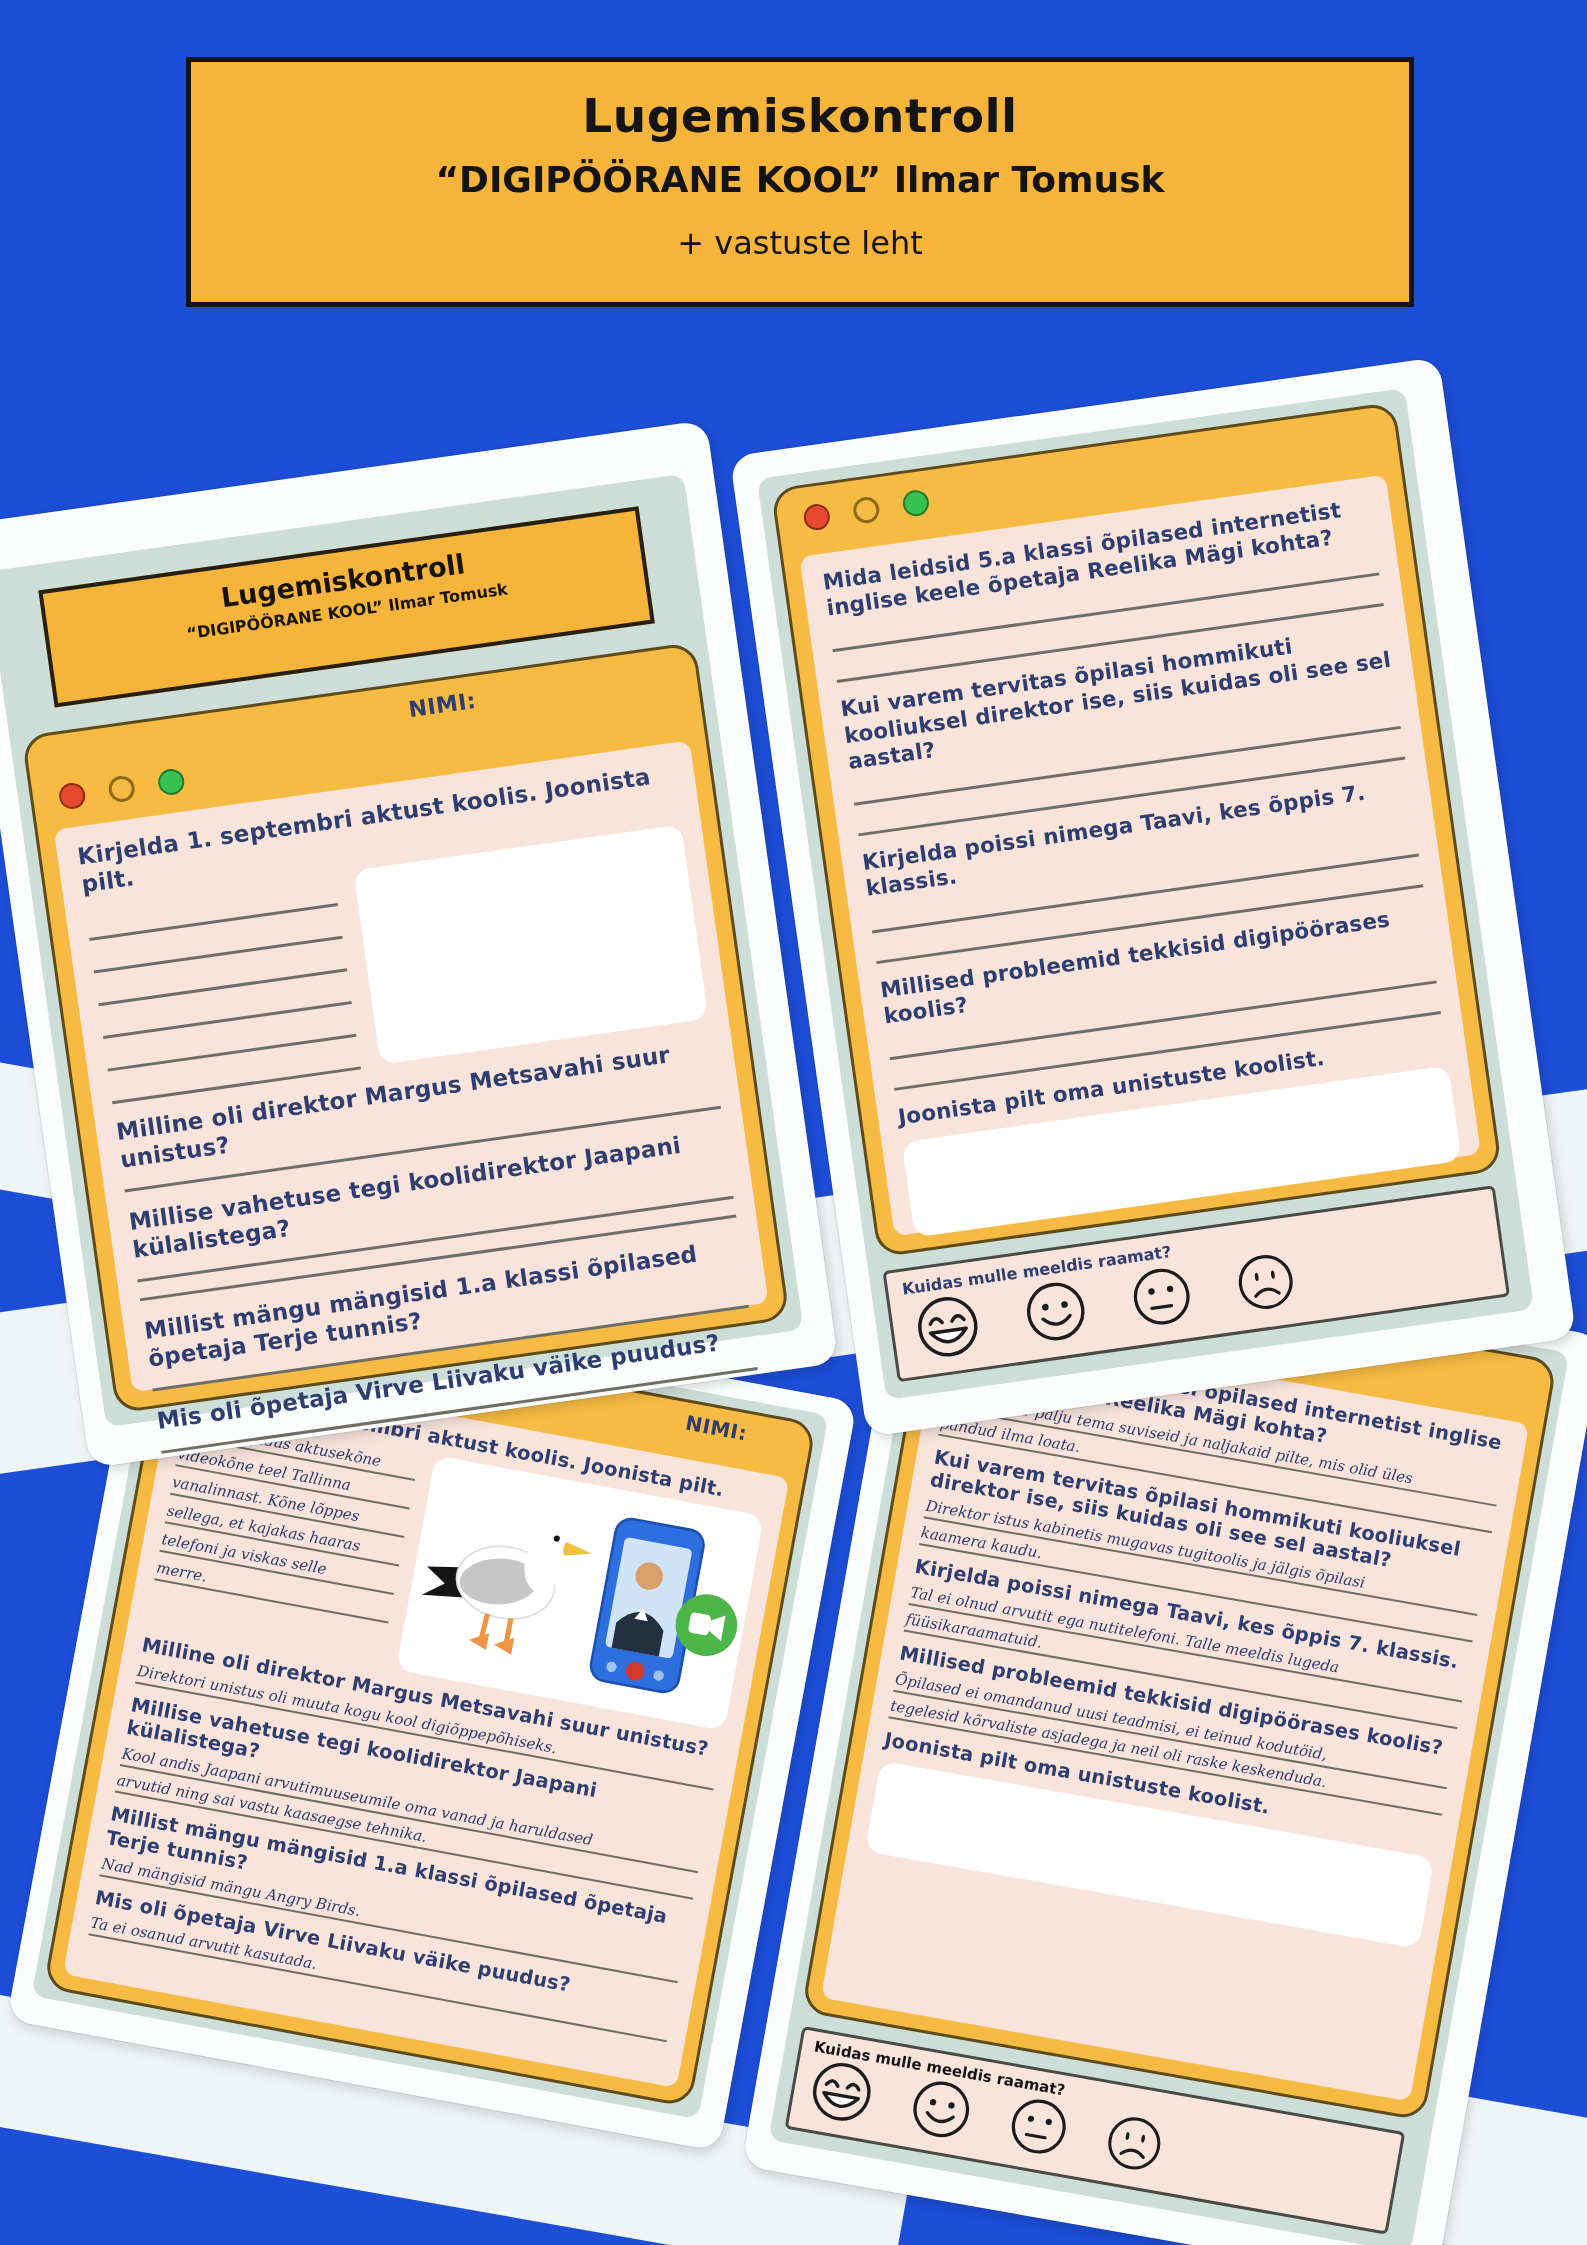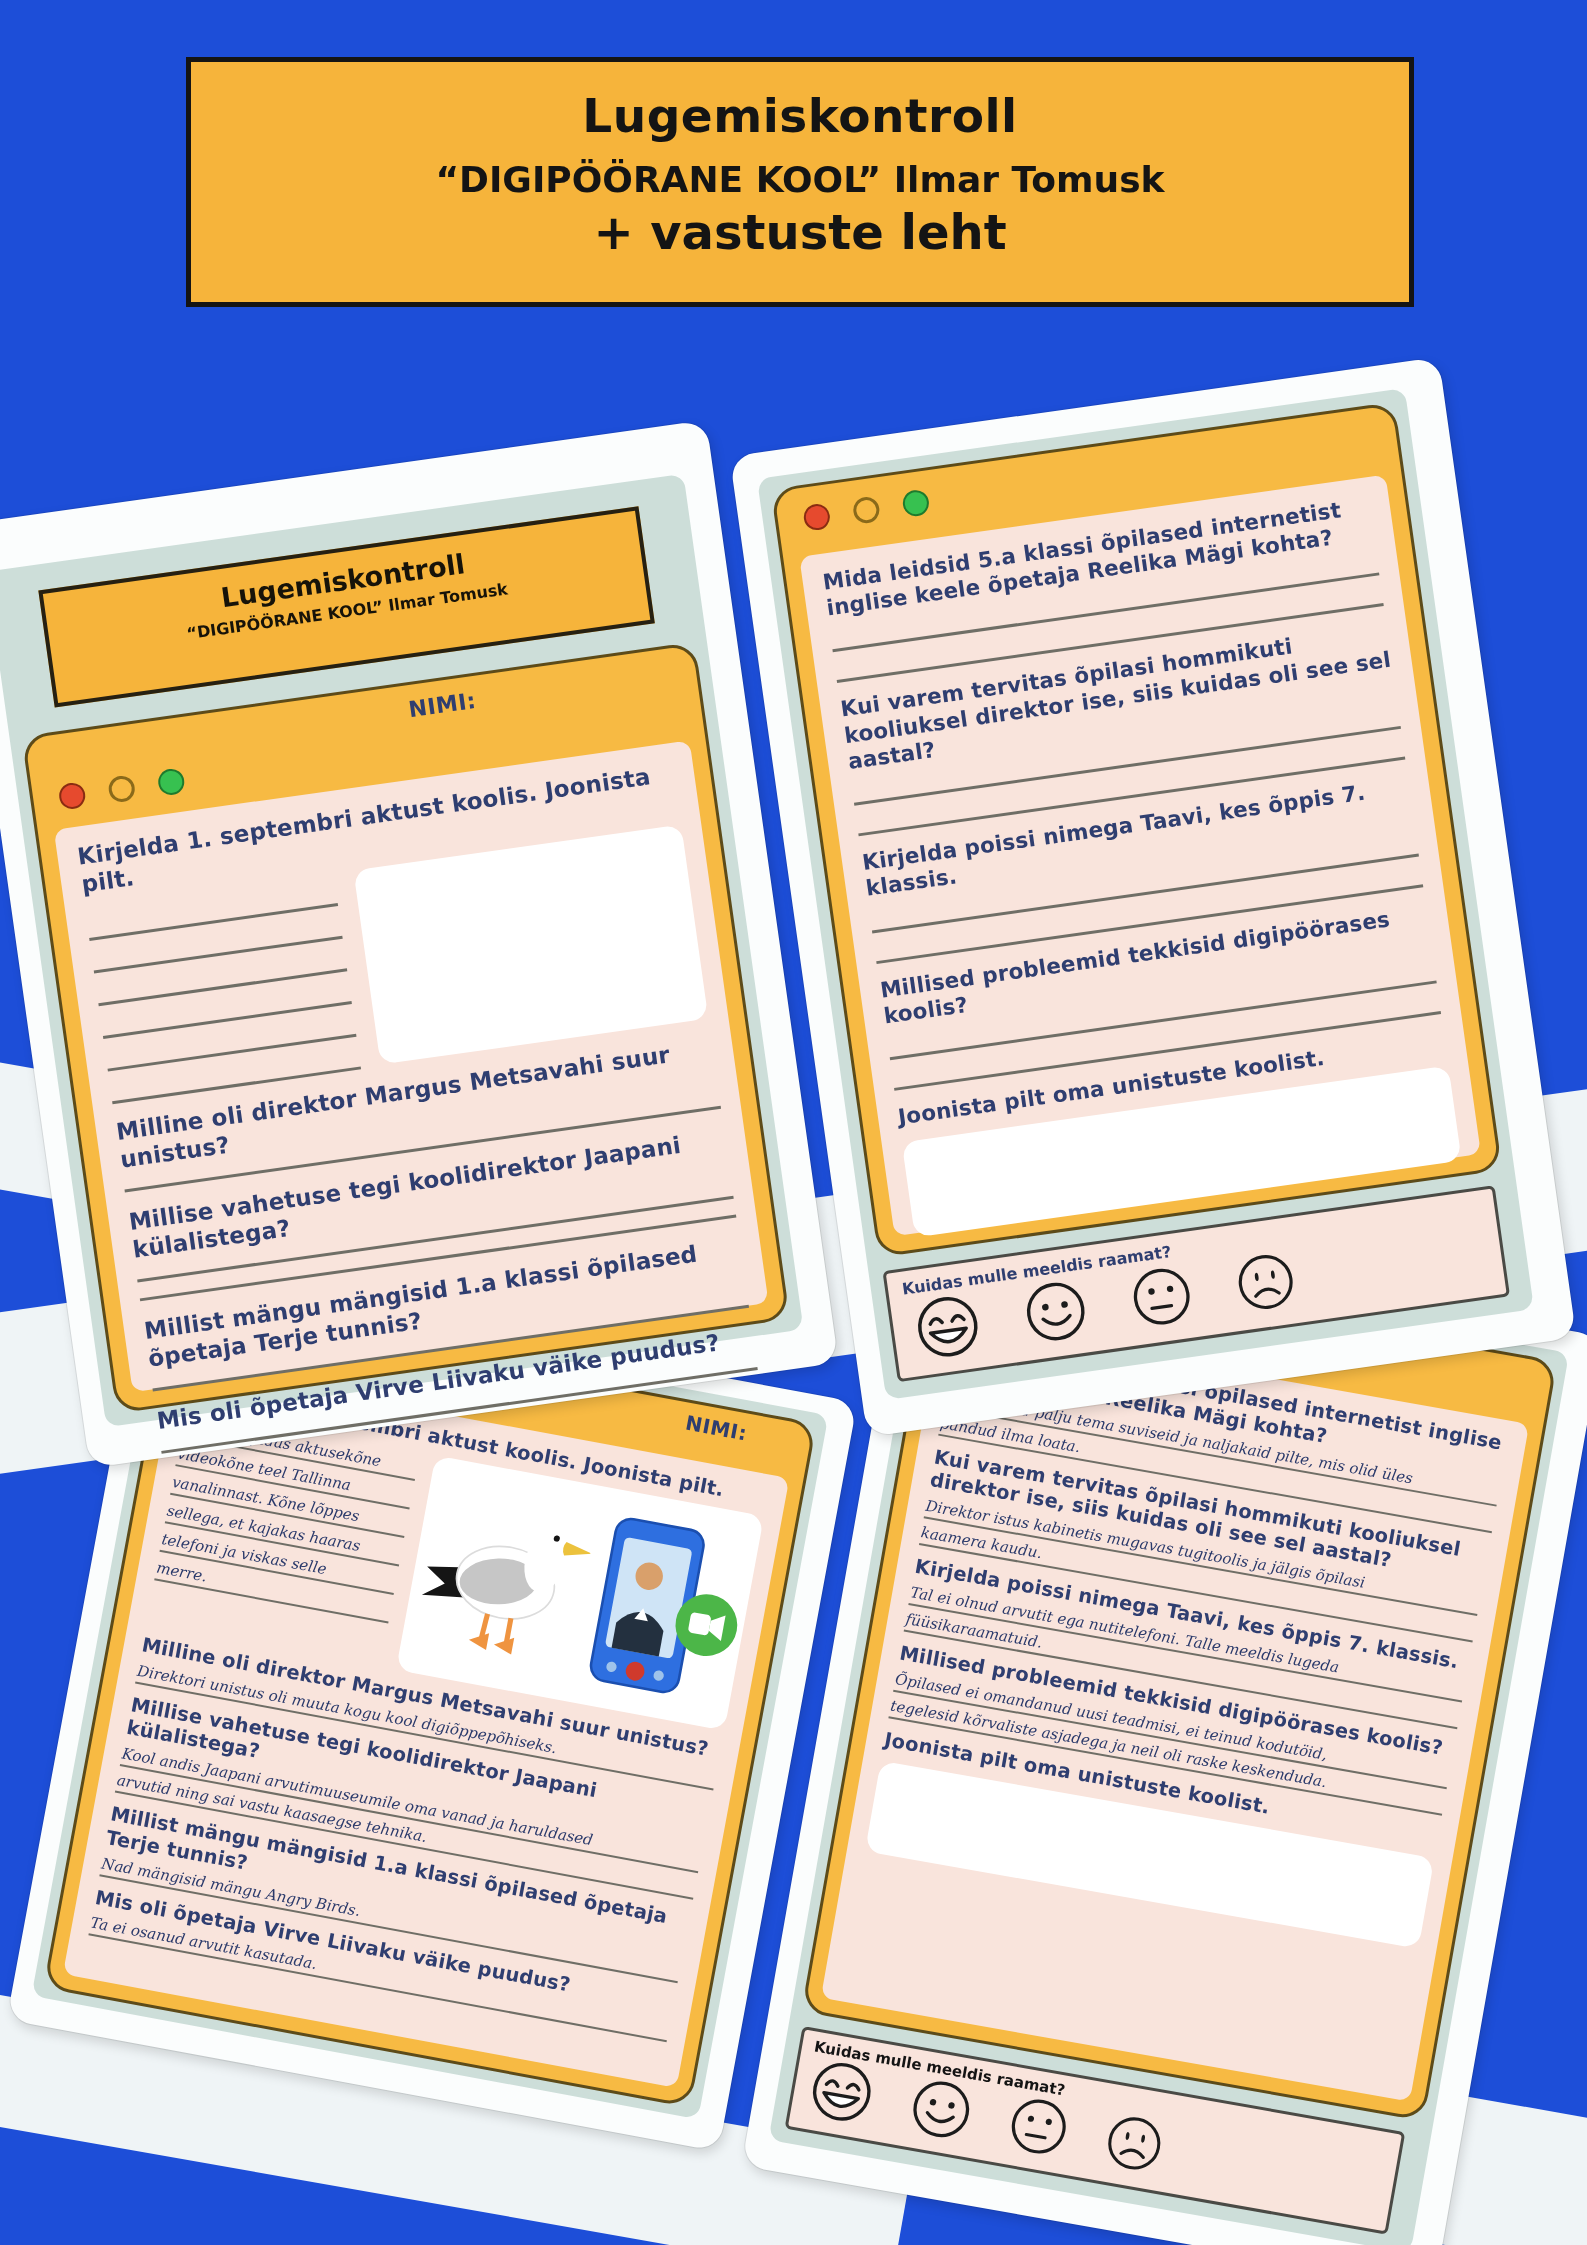--- a/index.html
+++ b/index.html
@@ -4,21 +4,21 @@
 <style>
   html,body{margin:0;padding:0;}
   body{font-family:"DejaVu Sans","Liberation Sans",sans-serif;}
   #stage{position:relative;width:1587px;height:2245px;background:#1d4ed8;overflow:hidden;}
 
   
   .banner{position:absolute;left:186px;top:57px;width:1228px;height:250px;background:#f6b43b;
           border:5px solid #141414;box-sizing:border-box;text-align:center;padding-top:26px;color:#141414;}
   .banner .t1{font-size:47px;font-weight:bold;letter-spacing:.5px;}
   .banner .t2{font-size:36px;font-weight:bold;margin-top:16px;}
-  .banner .t3{font-size:48px;font-weight:bold;margin-top:4px;}
+  .banner .t3{font-size:32px;font-weight:normal;margin-top:24px;}
 
   
   .band{position:absolute;background:#eff4f6;z-index:1;}
   .band.b1{left:-140px;top:1195px;width:1960px;height:160px;transform:rotate(-8deg);}
   .band.b2{left:-120px;top:1135px;width:1050px;height:125px;transform:rotate(10deg);}
   .band.b3{left:-70px;top:2070px;width:980px;height:130px;transform:rotate(10deg);}
   .band.b4{left:760px;top:2070px;width:1100px;height:150px;transform:rotate(10deg);}
 
   
   .page{position:absolute;box-sizing:border-box;background:#fbfdfd;border-radius:24px;

